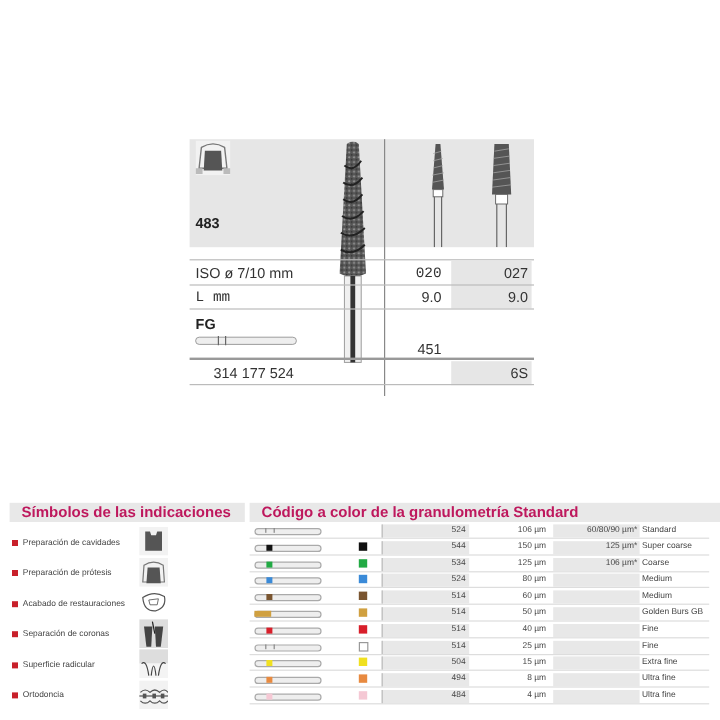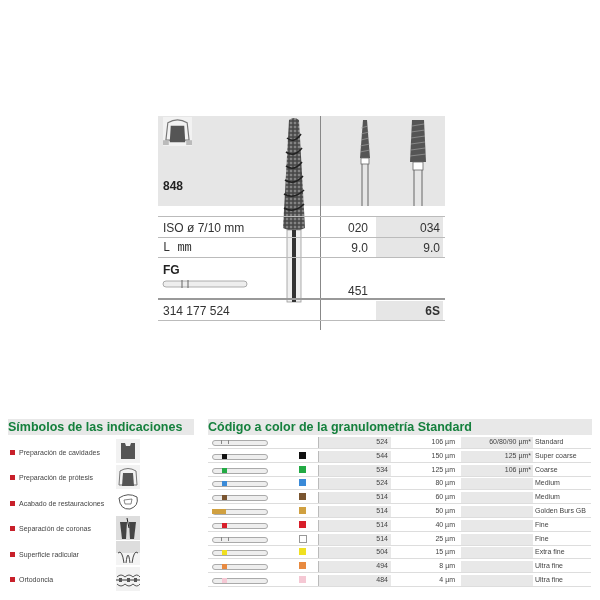--- a/index.html
+++ b/index.html
@@ -11,21 +11,21 @@
   .card-vline { left:320px; top:116px; width:1px; height:214px; background:#888; }
   .product-no { left:163px; top:179px; font-size:12px; font-weight:bold; color:#222; }
   .ind-icon-top { left:163px; top:117px; width:29px; height:29px; }
   .row-line { height:1px; background:#bbb; }
   .spec-label { font-size:12px; color:#333; }
   .spec-val { font-size:12px; color:#333; text-align:right; width:38px; }
   .shade { background:#e6e6e6; }
   .fg-label { left:163px; top:263px; font-size:12px; font-weight:bold; color:#222; }
 
   
-  .sec-title { font-size:12.5px; font-weight:bold; color:#15803d; background:#e8e8e8; height:16px; line-height:16px; padding-left:0; }
+  .sec-title { font-size:12.5px; font-weight:bold; color:#be185d; background:#e8e8e8; height:16px; line-height:16px; padding-left:10px; }
   .ind-item { left:10px; height:14px; font-size:7px; color:#444; display:flex; align-items:center; }
   .bullet { width:5px; height:5px; background:#c8202a; margin-right:4px; }
   .ind-svg { left:116px; width:24px; height:24px; }
 
   .gr-row { left:208px; width:383px; height:11px; border-bottom:1px solid #ddd; font-size:7px; color:#444; }
   .gr-bur { position:absolute; left:4px; top:3px; width:54px; height:4px; border:1px solid #aaa; border-radius:3px; background:#eee; }
   .gr-bur-mark { position:absolute; top:-1px; width:5px; height:5px; }
   .gr-swatch { position:absolute; left:91px; top:1px; width:7px; height:7px; }
   .gr-shadeA { position:absolute; left:110px; top:0; width:72px; height:11px; background:#e8e8e8; border-left:1px solid #bbb; }
   .gr-ref { position:absolute; left:110px; width:70px; top:1px; text-align:right; }
@@ -40,21 +40,21 @@
 <div class="abs card-top-bg"></div>
 <div class="abs card-vline"></div>
 
 <svg class="abs ind-icon-top" viewBox="0 0 30 30">
   <rect x="0" y="0" width="30" height="30" fill="#f2f2f2"></rect>
   <path d="M5 6 Q15 0 25 6 L27 24 L3 24 Z" fill="none" stroke="#777" stroke-width="1.2"></path>
   <path d="M8 9 L22 9 L23 26 L7 26 Z" fill="#555"></path>
   <rect x="0" y="24" width="6" height="5" fill="#bbb"></rect>
   <rect x="24" y="24" width="6" height="5" fill="#bbb"></rect>
 </svg>
-<div class="abs product-no">848</div>
+<div class="abs product-no">483</div>
 
 <svg class="abs" style="left:278px;top:118px;width:32px;height:185px;" viewBox="0 0 32 185">
   <defs>
     <pattern id="grit" width="4" height="4" patternUnits="userSpaceOnUse">
       <rect width="4" height="4" fill="#555"></rect>
       <circle cx="1" cy="1" r="0.9" fill="#999"></circle>
       <circle cx="3" cy="3" r="0.7" fill="#333"></circle>
     </pattern>
   </defs>
   <path d="M11 2 Q16 -2 21 2 L27 110 Q16 116 5 110 Z" fill="url(#grit)"></path>
@@ -94,38 +94,38 @@
       <line x1="2" y1="38" x2="18" y2="36"></line>
     </g>
   <rect x="5" y="44" width="10" height="8" fill="#fff" stroke="#666" stroke-width="0.8"></rect>
   <line x1="6" y1="52" x2="6" y2="88" stroke="#666"></line>
     <line x1="14" y1="52" x2="14" y2="88" stroke="#666"></line>
 </svg>
 
 <div class="abs row-line" style="left:158px;top:216px;width:287px;"></div>
 <div class="abs shade" style="left:376px;top:217px;width:67px;height:40px;"></div>
 <div class="abs spec-label" style="left:163px;top:221px;">ISO ø 7/10 mm</div>
-<div class="abs spec-val" style="left:330px;top:221px;">020</div>
-<div class="abs spec-val" style="left:402px;top:221px;">034</div>
+<div class="abs spec-val" style="left:330px;top:221px;font-family:Liberation Mono, monospace;">020</div>
+<div class="abs spec-val" style="left:402px;top:221px;">027</div>
 <div class="abs row-line" style="left:158px;top:237px;width:287px;"></div>
 <div class="abs spec-label" style="left:163px;top:241px;font-family:Liberation Mono, monospace;">L mm</div>
 <div class="abs spec-val" style="left:330px;top:241px;">9.0</div>
 <div class="abs spec-val" style="left:402px;top:241px;">9.0</div>
 <div class="abs row-line" style="left:158px;top:257px;width:287px;"></div>
 <div class="abs fg-label">FG</div>
 <svg class="abs" style="left:162px;top:280px;width:86px;height:8px;" viewBox="0 0 86 8">
   <rect x="1" y="1" width="84" height="6" rx="3" fill="#eee" stroke="#999" stroke-width="0.8"></rect>
   <line x1="20" y1="0" x2="20" y2="8" stroke="#666"></line>
     <line x1="26" y1="0" x2="26" y2="8" stroke="#666"></line>
 </svg>
 <div class="abs" style="left:158px;top:298px;width:287px;height:2px;background:#999;"></div>
 <div class="abs shade" style="left:376px;top:301px;width:67px;height:20px;"></div>
-<div class="abs spec-label" style="left:163px;top:304px;">314 177 524</div>
+<div class="abs spec-label" style="left:178px;top:304px;">314 177 524</div>
 <div class="abs spec-val" style="left:330px;top:284px;">451</div>
-<div class="abs spec-val" style="left:402px;top:304px;font-weight:bold;">6S</div>
+<div class="abs spec-val" style="left:402px;top:304px;">6S</div>
 <div class="abs row-line" style="left:158px;top:320px;width:287px;"></div>
 
 <div class="abs sec-title" style="left:8px;top:419px;width:186px;">Símbolos de las indicaciones</div>
 
 <div id="ind-list">
     <div class="abs ind-item" style="top: 445px;">
       <span class="bullet"></span>
       <span>Preparación de cavidades</span>
     </div>
     <svg class="abs ind-svg" viewBox="0 0 24 24" style="top: 439px;">

